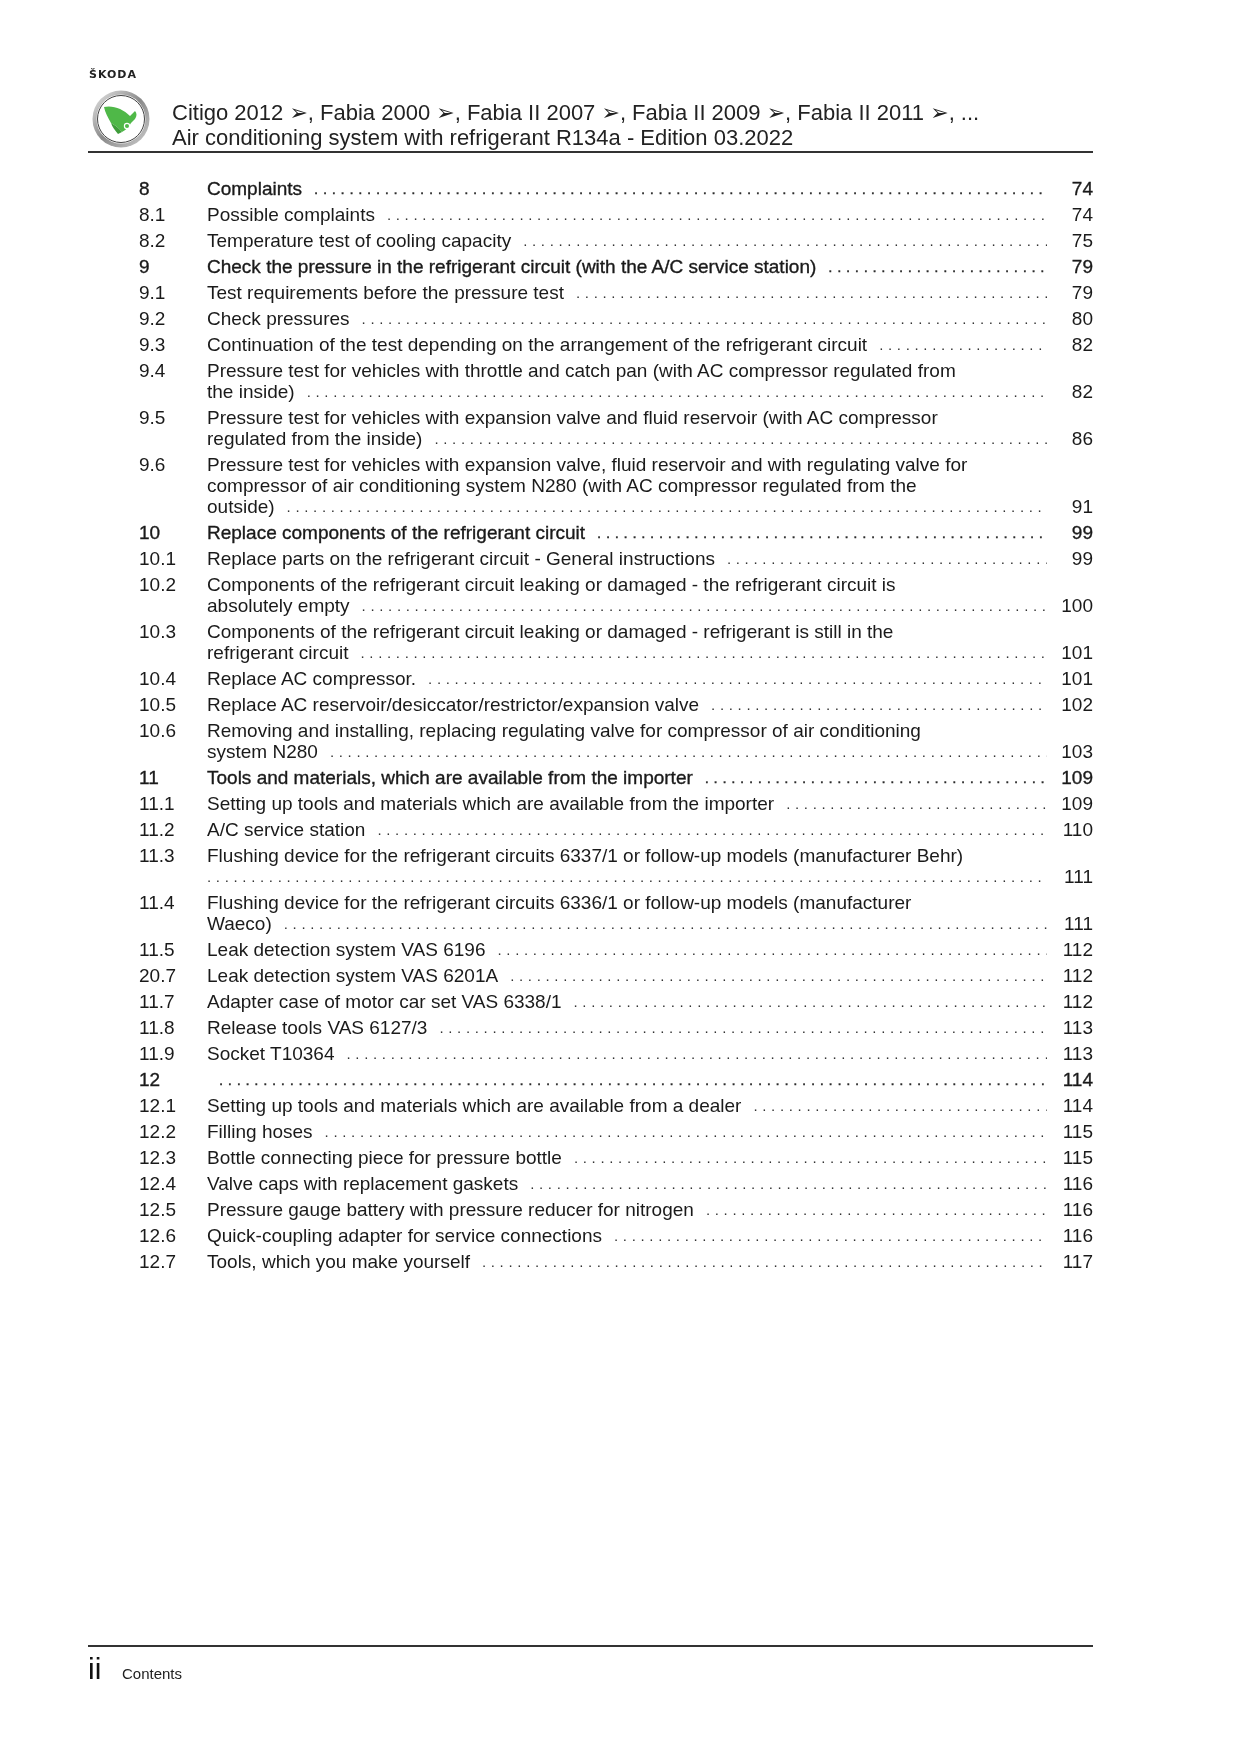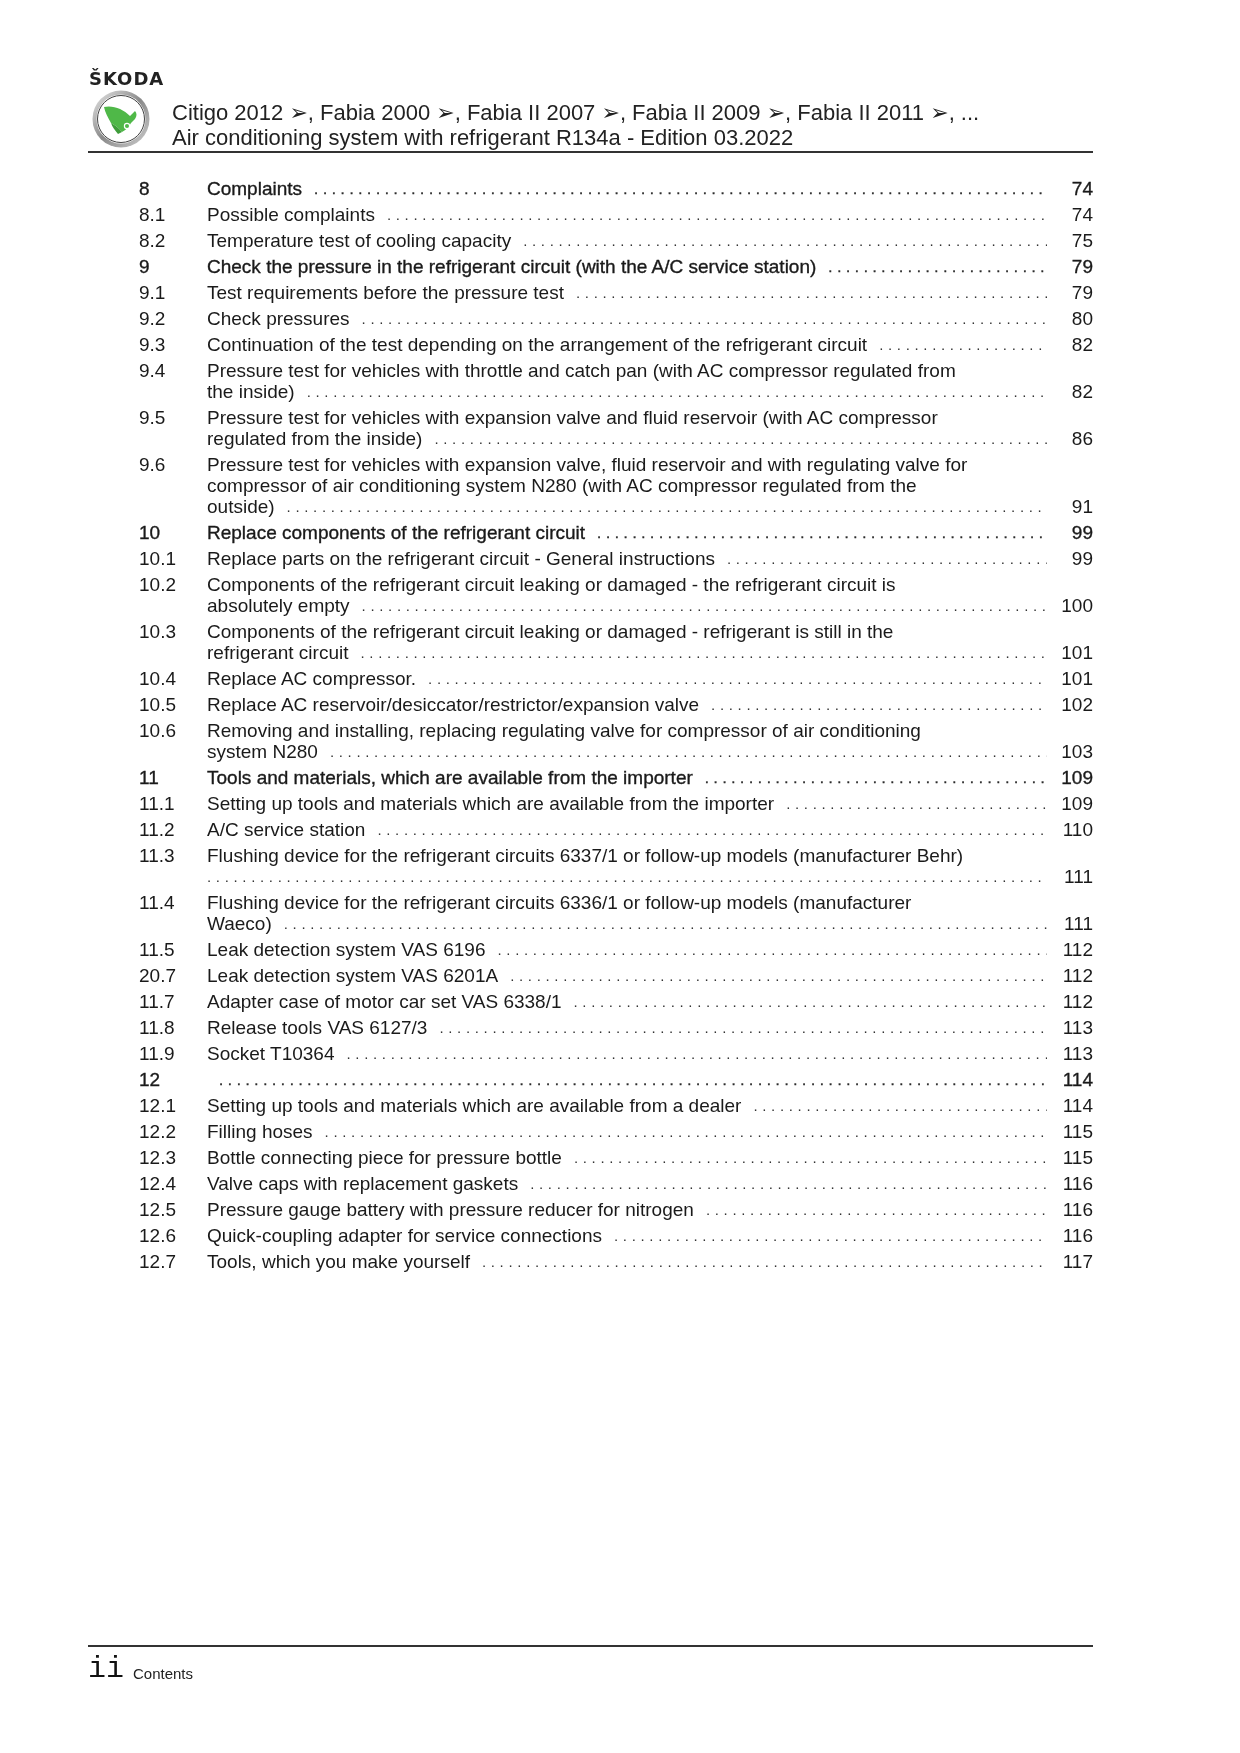--- a/index.html
+++ b/index.html
@@ -1,38 +1,38 @@
 <!DOCTYPE html>
 <html><head>
 <meta charset="utf-8">
 <style>
   html, body { margin: 0; padding: 0; background: #ffffff; }
   body { width: 1240px; height: 1753px; position: relative; overflow: hidden;
          font-family: "Liberation Sans", sans-serif; color: #1a1a1a; }
   .brand { position: absolute; left: 89px; top: 68px; font-family: "DejaVu Sans", sans-serif;
-           font-weight: bold; font-size: 18px; letter-spacing: 1px; color: #222; }
+           font-weight: bold; font-size: 11px; letter-spacing: 1px; color: #222; }
   .logo { position: absolute; left: 91px; top: 89px; width: 60px; height: 60px; }
   .hdr { position: absolute; left: 172px; top: 100px; font-size: 22px; line-height: 25px; color: #222; }
   .rule { position: absolute; left: 88px; width: 1005px; height: 2px; background: #333; }
   .toc { position: absolute; left: 139px; top: 178px; width: 954px; }
   .section { margin-bottom: 5px; }
   .entry { display: flex; align-items: flex-end; font-size: 19px; margin-top: 5px; }
   .entry:first-child { margin-top: 0; }
   .entry.head { font-weight: normal; -webkit-text-stroke: 0.35px #1a1a1a; }
   .num { width: 68px; flex: 0 0 68px; line-height: 21px; align-self: flex-start; }
   .body { flex: 1 1 auto; display: flex; flex-direction: column; min-width: 0; }
   .ln { line-height: 21px; white-space: nowrap; }
   .last { display: flex; align-items: flex-start; line-height: 21px; }
   .last .t { white-space: nowrap; }
   .leader { flex: 1 1 auto; overflow: hidden; white-space: nowrap; margin: 0 12px 0 12px;
             letter-spacing: 5.2px; color: #333; font-size: 15px; }
   .leader::before { content: ". . . . . . . . . . . . . . . . . . . . . . . . . . . . . . . . . . . . . . . . . . . . . . . . . . . . . . . . . . . . . . . . . . . . . . . . . . . . . . . . . . . . . . . . . . . . . . . . . . . . . . . . . . . . . . . . . . . . . . . . . . . . . . . . . . . ."; letter-spacing: 0; word-spacing: 0.5px; }
   .pg { flex: 0 0 auto; min-width: 34px; text-align: right; line-height: 21px; }
-  .footer-roman { position: absolute; left: 88px; top: 1652px; font-size: 30px; color: #111; font-family: Liberation Mono, monospace; }
-  .footer-label { position: absolute; left: 122px; top: 1665px; font-size: 15px; color: #222; margin-left: 11px; }
+  .footer-roman { position: absolute; left: 88px; top: 1652px; font-size: 30px; color: #111; }
+  .footer-label { position: absolute; left: 122px; top: 1665px; font-size: 15px; color: #222; }
 </style>
 </head>
 <body>
 
 <div class="brand">ŠKODA</div>
 
 <svg class="logo" viewBox="0 0 60 60">
   <defs>
     <linearGradient id="rim" x1="0" y1="0" x2="1" y2="1">
       <stop offset="0" stop-color="#e8e8e8"></stop>

